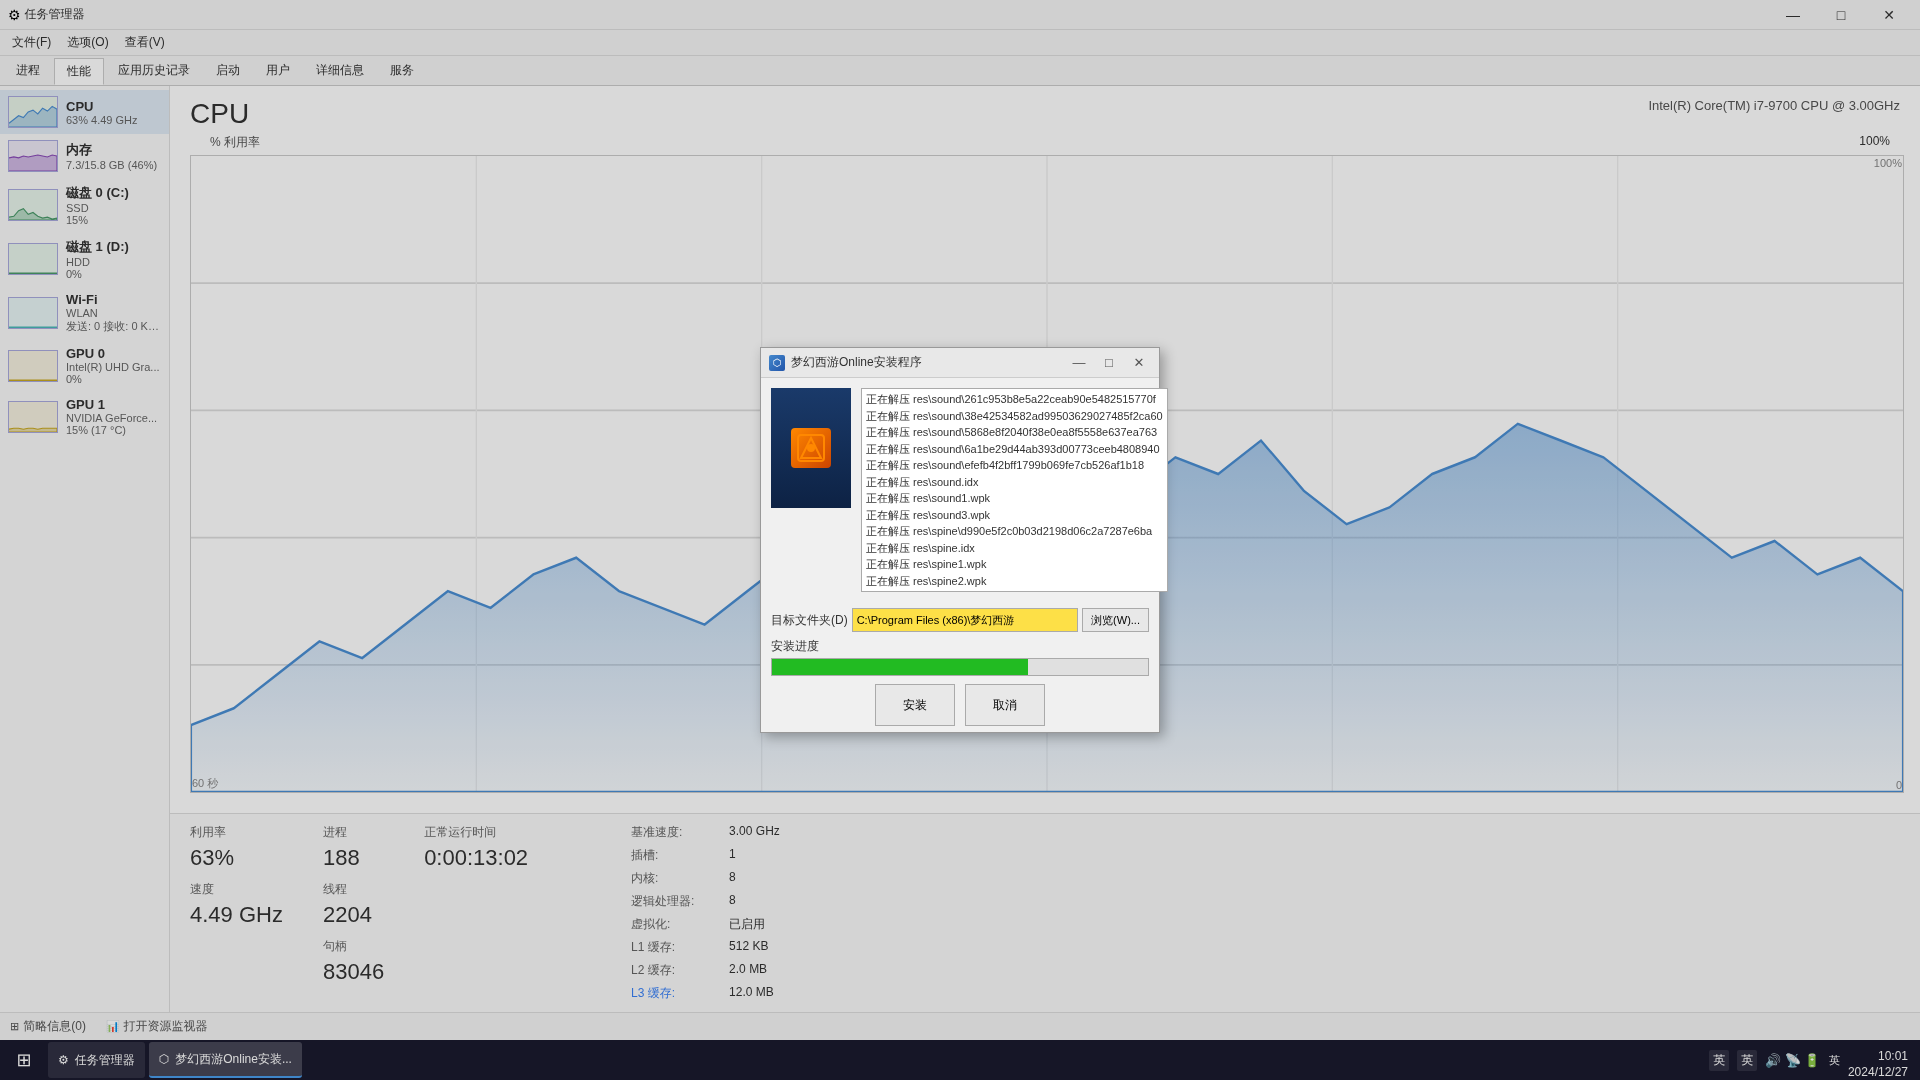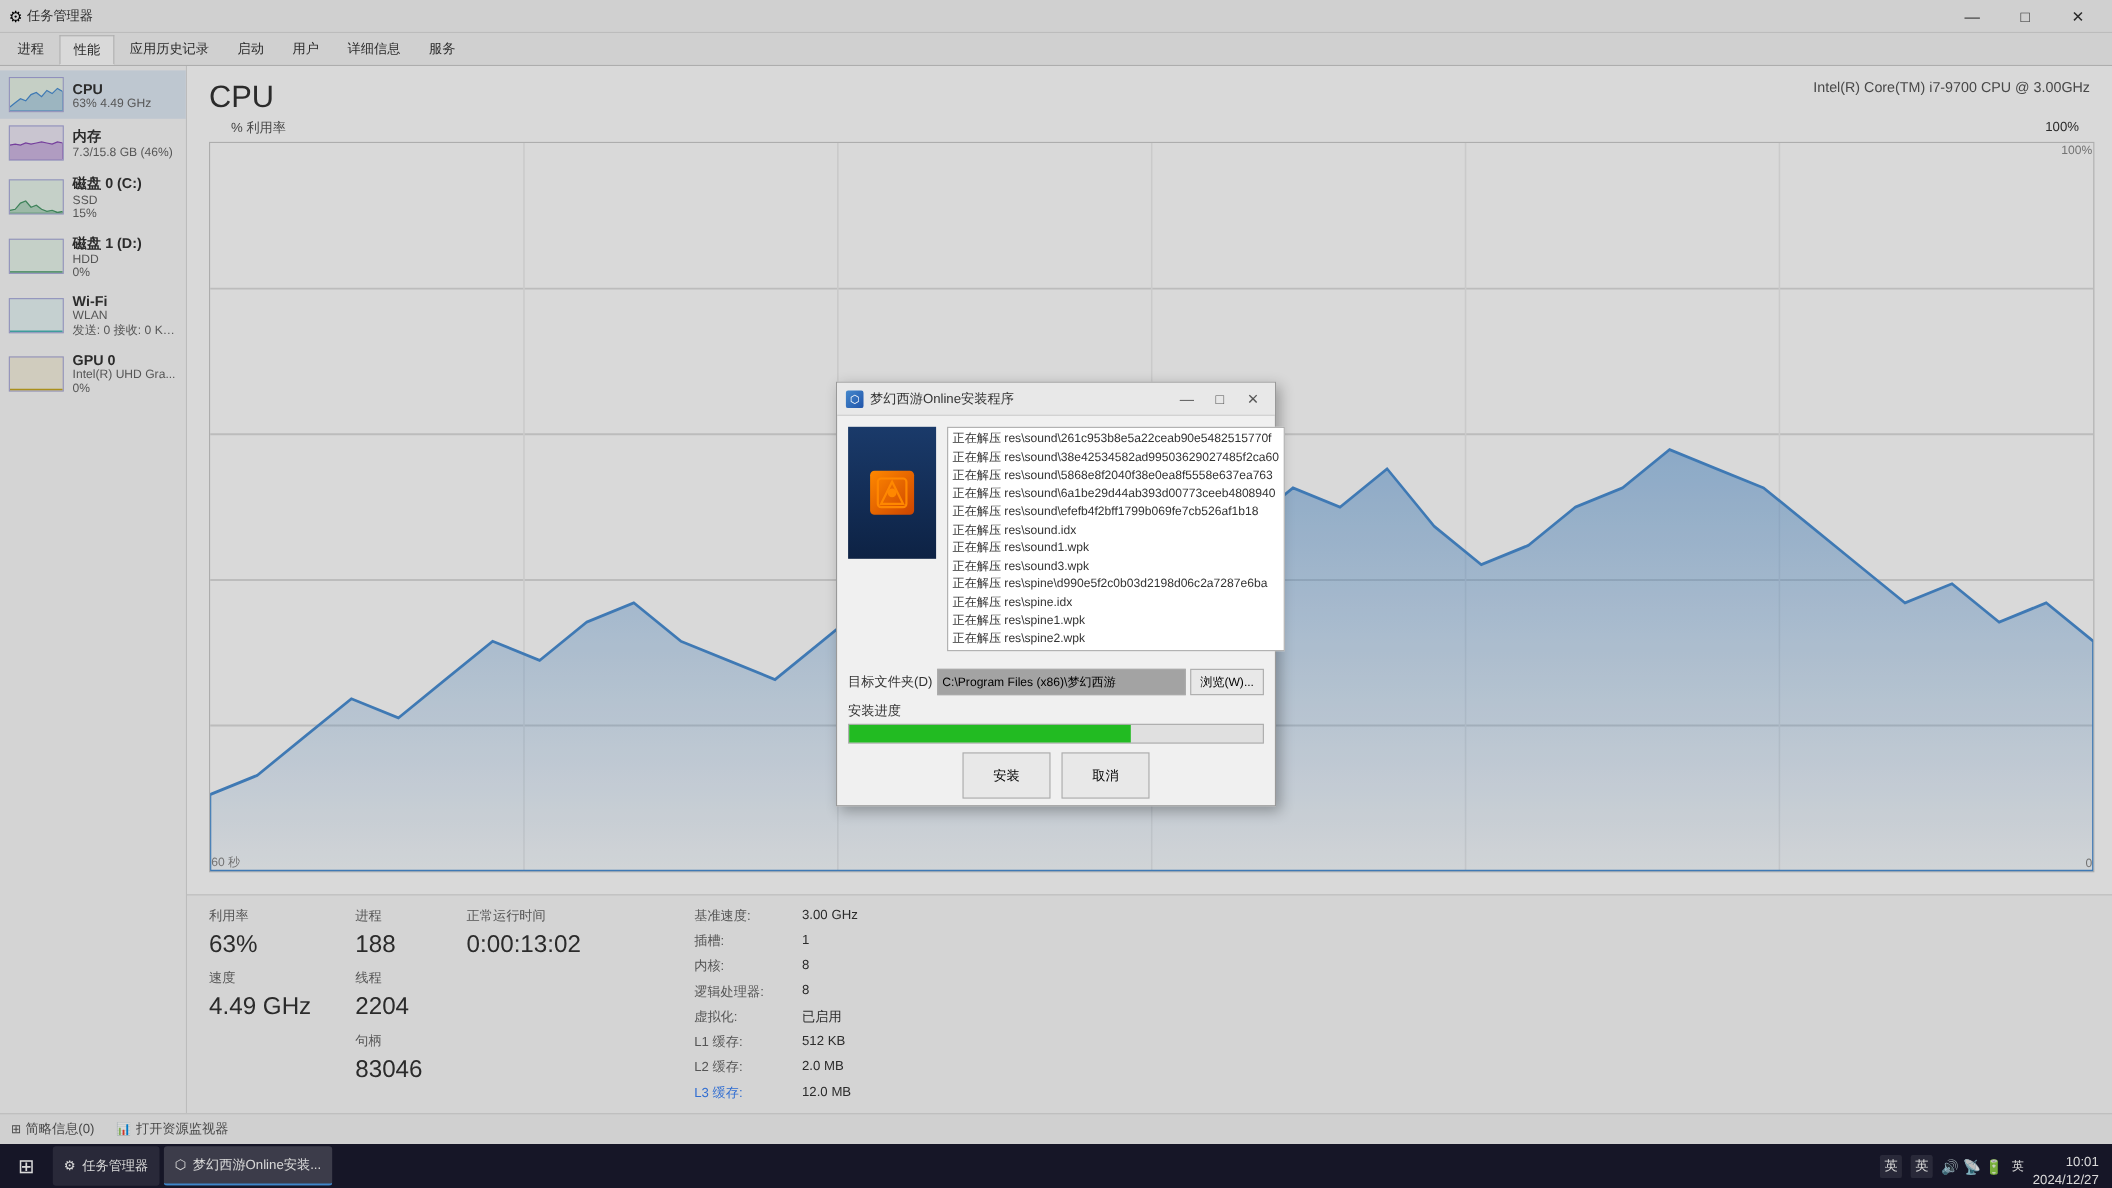--- a/index.html
+++ b/index.html
@@ -375,21 +375,21 @@
       margin-bottom: 6px;
     }
     .dest-label {
       font-size: 12px;
       color: #333;
     }
     .dest-input {
       flex: 1;
       height: 24px;
       border: 1px solid #aaa;
-      background: #a3a3a3;
+      background: #fde047;
       font-size: 11px;
       padding: 0 4px;
     }
     .dest-btn {
       height: 24px;
       padding: 0 8px;
       background: #e8e8e8;
       border: 1px solid #aaa;
       cursor: pointer;
       font-size: 11px;
@@ -432,20 +432,25 @@
   <div class="title-bar">
     <span style="font-size:14px;">⚙</span>
     <span class="title-bar-title">任务管理器</span>
     <div class="title-bar-controls">
       <button class="title-bar-btn">—</button>
       <button class="title-bar-btn">□</button>
       <button class="title-bar-btn close">✕</button>
     </div>
   </div>
 
+  <div class="menu-bar">
+    <span class="menu-item">文件(F)</span>
+    <span class="menu-item">选项(O)</span>
+    <span class="menu-item">查看(V)</span>
+  </div>
 
   <div class="nav-tabs">
     <button class="nav-tab">进程</button>
     <button class="nav-tab active">性能</button>
     <button class="nav-tab">应用历史记录</button>
     <button class="nav-tab">启动</button>
     <button class="nav-tab">用户</button>
     <button class="nav-tab">详细信息</button>
     <button class="nav-tab">服务</button>
   </div>
@@ -519,20 +524,31 @@
           <svg viewBox="0 0 50 32" preserveAspectRatio="none">
             <polyline fill="rgba(200,168,32,0.3)" stroke="#c8a820" stroke-width="1.2" points="0,31 5,31 10,31 15,31 20,31 25,31 30,31 35,31 40,31 45,31 50,31 50,32 0,32"></polyline>
           </svg>
         </div>
         <div class="sidebar-item-info">
           <div class="sidebar-item-name">GPU 0</div>
           <div class="sidebar-item-sub">Intel(R) UHD Gra...<br>0%</div>
         </div>
       </div>
 
+      <div class="sidebar-item">
+        <div class="sidebar-item-mini-graph" style="background:#f5f0e0;">
+          <svg viewBox="0 0 50 32" preserveAspectRatio="none">
+            <polyline fill="rgba(200,168,32,0.3)" stroke="#c8a820" stroke-width="1.2" points="0,29 5,28 10,28 15,29 20,28 25,28 30,29 35,28 40,28 45,28 50,28 50,32 0,32"></polyline>
+          </svg>
+        </div>
+        <div class="sidebar-item-info">
+          <div class="sidebar-item-name">GPU 1</div>
+          <div class="sidebar-item-sub">NVIDIA GeForce...<br>15% (17 °C)</div>
+        </div>
+      </div>
 
     </div>
 
     <div class="content-area">
 
       <div class="cpu-header">
         <div>
           <div class="cpu-title">CPU</div>
         </div>
         <div style="text-align:right;">

